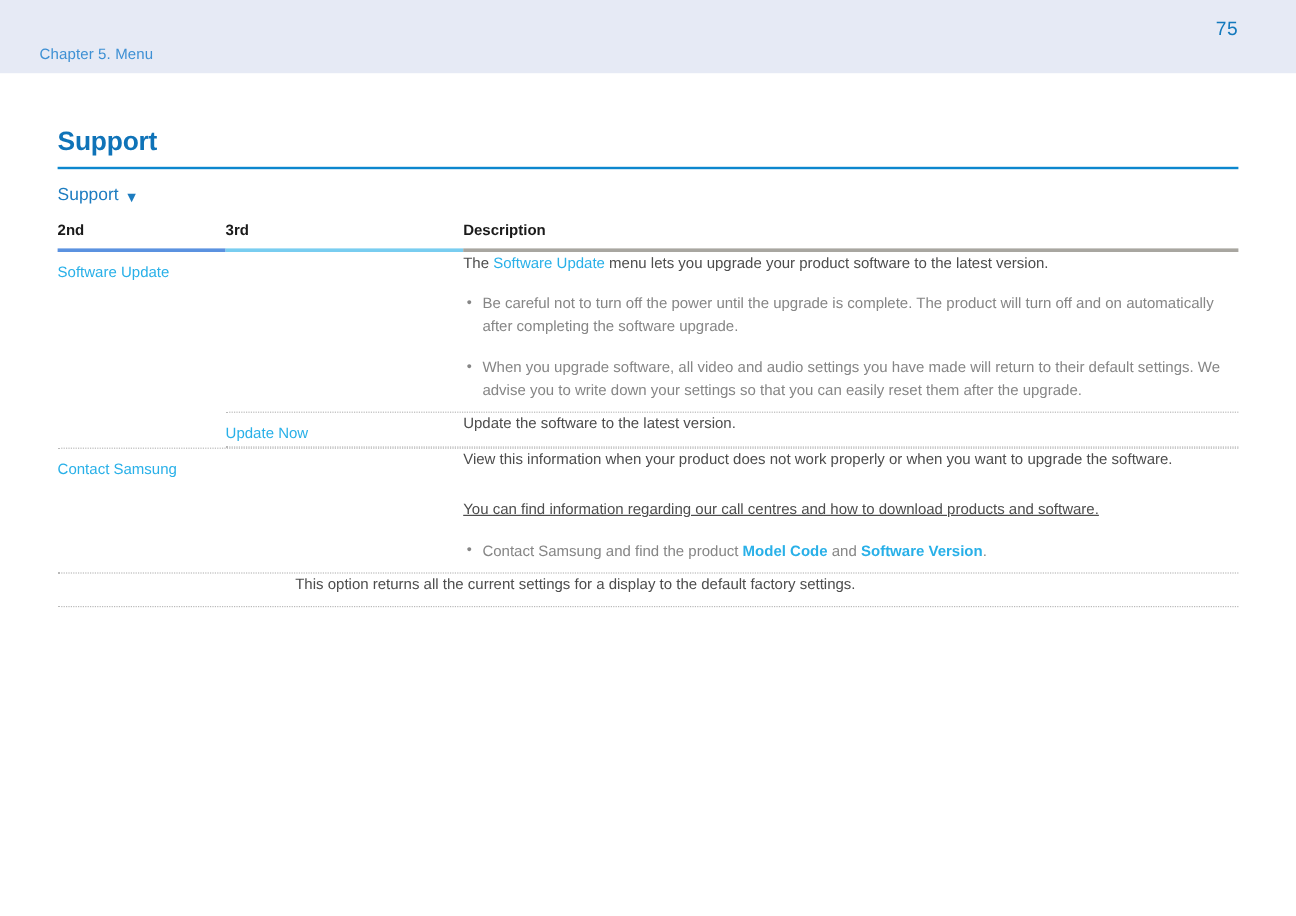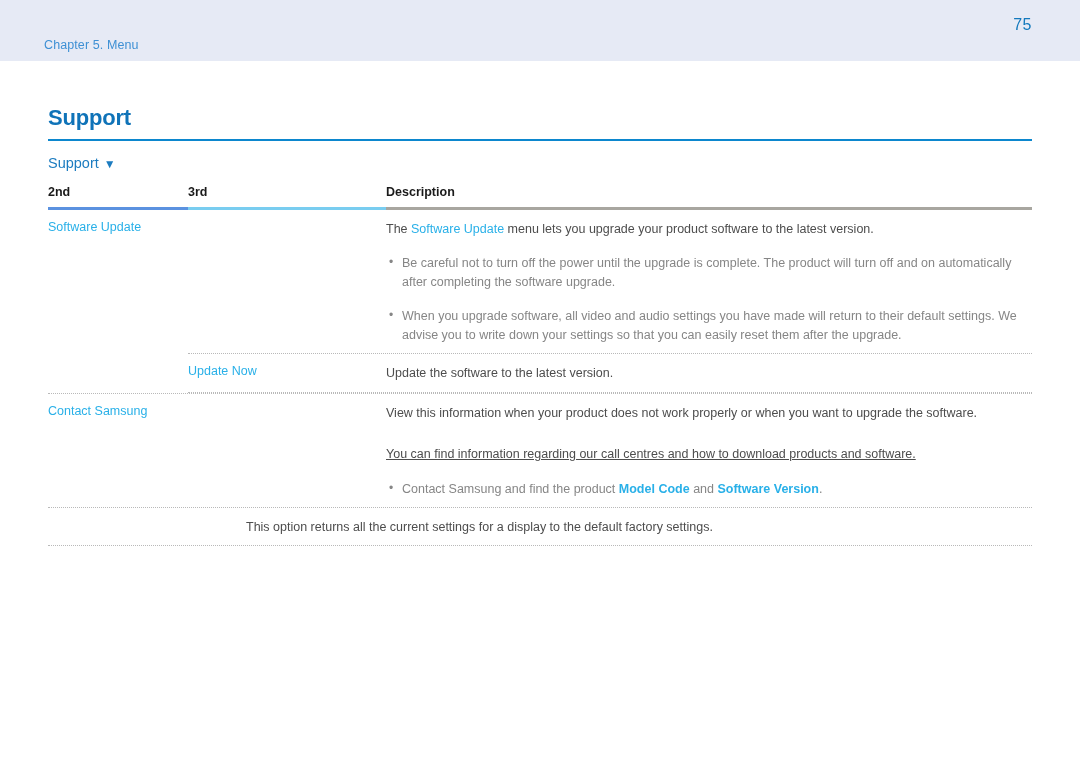--- a/index.html
+++ b/index.html
@@ -16,21 +16,21 @@
 
   
   .page-header {
     position: relative;
     height: 61px;
     background: #e6eaf5;
     box-sizing: border-box;
   }
   .chapter-label {
     position: absolute;
-    left: 44px;
+    left: 33px;
     top: 38px;
     font-size: 12.5px;
     color: #3e90d4;
     letter-spacing: 0.1px;
     white-space: nowrap;
     text-align: center;
   }
   .page-number {
     position: absolute;
     right: 48px;
@@ -116,21 +116,20 @@
   }
   .cell-3rd {
     width: 198px;
     flex: 0 0 198px;
     font-size: 12.5px;
     color: #29b0e8;
     padding-top: 10px;
   }
   .cell-desc {
     flex: 1 1 auto;
-    padding-top: 10px;
     padding-bottom: 8px;
   }
 
   .desc-line {
     font-size: 12.5px;
     color: #4d4d4d;
     line-height: 1.55;
   }
   .desc-line + .desc-line { margin-top: 22px; text-decoration: underline; }
 

